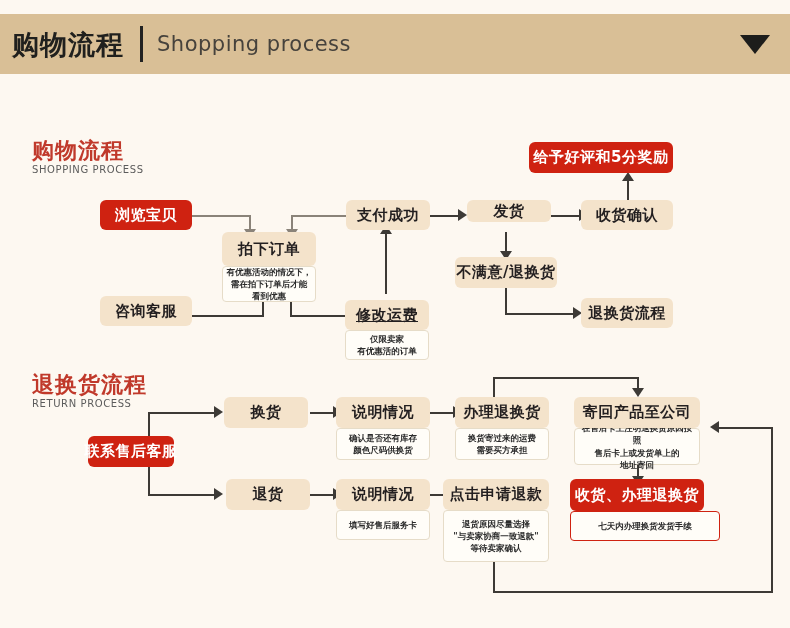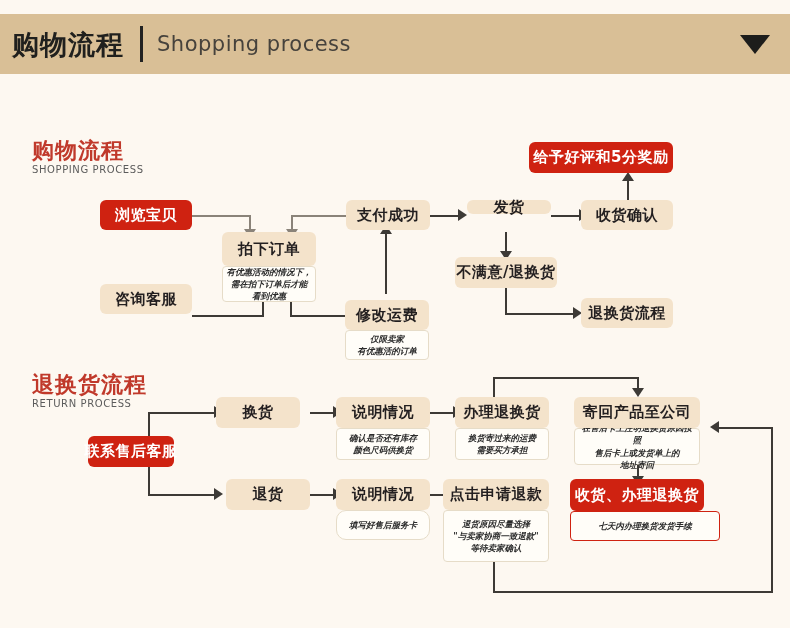--- a/index.html
+++ b/index.html
@@ -53,21 +53,20 @@
   .node .lbl{ font-size:15px; font-weight:bold; letter-spacing:.5px; white-space:nowrap;}
   .node.red .lbl{ font-size:15px; }
 
   
   .note{
     position:absolute; box-sizing:border-box;
     background:#fffdf8; border:1px solid #e6dcc8; border-radius:4px;
     display:flex; align-items:center; justify-content:center;
     text-align:center; z-index:2;
     padding:2px 3px;
-    font-style:italic;
   }
   .note .ntxt{ font-size:8.5px; line-height:1.45; color:#2b2b2b; font-weight:bold; }
   .note.redborder{ border:1px solid #cf2211; background:#fffdf8; }
 
   
   .ln{ position:absolute; background:#3d3a36; z-index:1; }
   .ln.h{ height:2px; }
   .ln.v{ width:2px; }
   .ln.grey{ background:#8a8379; }
   .ar{ position:absolute; width:0; height:0; z-index:2; }
@@ -139,45 +138,45 @@
   <span class="lbl">拍下订单</span>
 </div>
 <div class="note" style="left:222px; top:266px; width:94px; height:36px;">
   <span class="ntxt">有优惠活动的情况下，<br>需在拍下订单后才能<br>看到优惠</span>
 </div>
 
 <div class="node beige" style="left:346px; top:200px; width:84px; height:30px;">
   <span class="lbl">支付成功</span>
 </div>
 
-<div class="node beige" style="left:467px; top:200px; width:84px; height:14px;">
+<div class="node beige" style="left:467px; top:200px; width:84px; height:22px;">
   <span class="lbl">发货</span>
 </div>
 
 <div class="node beige" style="left:581px; top:200px; width:92px; height:30px;">
   <span class="lbl">收货确认</span>
 </div>
 
 <div class="node red" style="left:529px; top:142px; width:144px; height:31px;">
   <span class="lbl">给予好评和5分奖励</span>
 </div>
 
 <div class="node beige" style="left:455px; top:257px; width:102px; height:31px;">
   <span class="lbl">不满意/退换货</span>
 </div>
 
 <div class="node beige" style="left:581px; top:298px; width:92px; height:30px;">
   <span class="lbl">退换货流程</span>
 </div>
 
-<div class="node beige" style="left:100px; top:284px; width:92px; height:30px;">
+<div class="node beige" style="left:100px; top:296px; width:92px; height:30px;">
   <span class="lbl">咨询客服</span>
 </div>
 
-<div class="node beige" style="left:345px; top:300px; width:84px; height:30px;">
+<div class="node beige" style="left:345px; top:300px; width:84px; height:30px;text-decoration:underline;">
   <span class="lbl">修改运费</span>
 </div>
 <div class="note" style="left:345px; top:330px; width:84px; height:30px;">
   <span class="ntxt">仅限卖家<br>有优惠活的订单</span>
 </div>
 
 <div class="ln v" style="left:148px; top:413px; height:82px;"></div>
 <div class="ln h" style="left:148px; top:412px; width:68px;"></div>
 <div class="ar right" style="left:214px; top:406px;"></div>
 <div class="ln h" style="left:148px; top:494px; width:68px;"></div>
@@ -206,21 +205,21 @@
 <div class="ln v" style="left:493px; top:545px; height:48px;"></div>
 <div class="ln h" style="left:493px; top:591px; width:280px;"></div>
 <div class="ln v" style="left:771px; top:427px; height:166px;"></div>
 <div class="ln h" style="left:718px; top:427px; width:55px;"></div>
 <div class="ar left" style="left:710px; top:421px;"></div>
 
 <div class="node red" style="left:88px; top:436px; width:86px; height:31px;">
   <span class="lbl">联系售后客服</span>
 </div>
 
-<div class="node beige" style="left:216px; top:397px; width:84px; height:31px;">
+<div class="node beige" style="left:224px; top:397px; width:84px; height:31px;">
   <span class="lbl">换货</span>
 </div>
 
 <div class="node beige" style="left:336px; top:397px; width:94px; height:31px;">
   <span class="lbl">说明情况</span>
 </div>
 <div class="note" style="left:336px; top:428px; width:94px; height:32px;">
   <span class="ntxt">确认是否还有库存<br>颜色尺码供换货</span>
 </div>
 
@@ -238,21 +237,21 @@
   <span class="ntxt">在售后卡上注明退换货原因按照<br>售后卡上或发货单上的<br>地址寄回</span>
 </div>
 
 <div class="node beige" style="left:226px; top:479px; width:84px; height:31px;">
   <span class="lbl">退货</span>
 </div>
 
 <div class="node beige" style="left:336px; top:479px; width:94px; height:31px;">
   <span class="lbl">说明情况</span>
 </div>
-<div class="note" style="left:336px; top:510px; width:94px; height:30px;border-radius:10px;">
+<div class="note" style="left:336px; top:510px; width:94px; height:30px;">
   <span class="ntxt">填写好售后服务卡</span>
 </div>
 
 <div class="node beige" style="left:443px; top:479px; width:106px; height:31px;">
   <span class="lbl">点击申请退款</span>
 </div>
 <div class="note" style="left:443px; top:510px; width:106px; height:52px;">
   <span class="ntxt">退货原因尽量选择<br>"与卖家协商一致退款"<br>等待卖家确认</span>
 </div>
 

